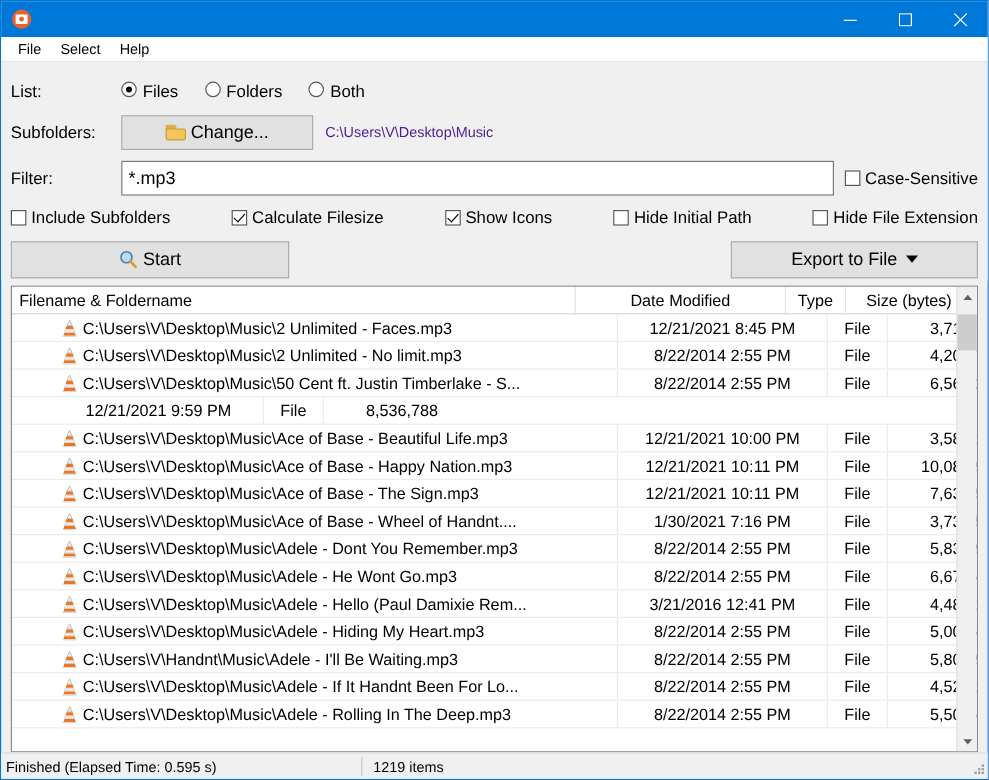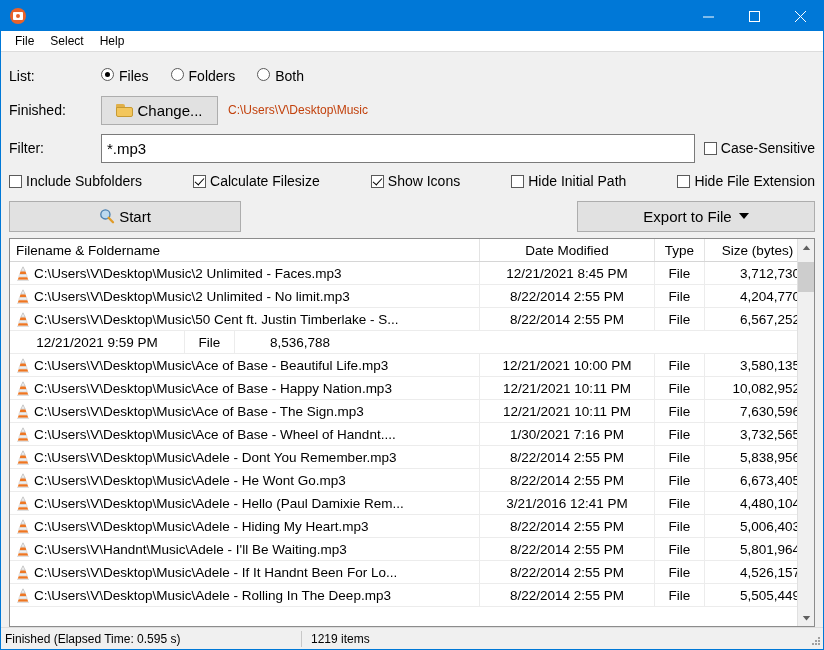--- a/index.html
+++ b/index.html
@@ -159,21 +159,21 @@
   
   .btn {
     background: #e1e1e1;
     border: 1px solid #adadad;
     display: flex; align-items: center; justify-content: center;
     font-size: 15px;
     color: #000;
     white-space: nowrap;
   }
   .btn-change {
-    width: 117px; height: 29px;
+    width: 160px; height: 29px;
     gap: 4px;
   }
   .folder-icon {
     width: 17px; height: 13px;
     position: relative;
     flex: 0 0 17px;
   }
   .folder-icon::before {
     content: "";
     position: absolute;
@@ -189,21 +189,21 @@
   }
   .folder-front {
     position: absolute; left: 0; top: 3px;
     width: 17px; height: 10px;
     background: #f3c65c;
     border: 1px solid #c79a33;
     border-radius: 0 2px 2px 2px;
   }
   .dir-path {
     font-size: 12px;
-    color: #c2410c;
+    color: #4c1d95;
     margin-left: 10px;
     white-space: nowrap;
   }
 
   .filter-input {
     flex: 1 1 auto;
     height: 29px;
     border: 1px solid #7a7a7a;
     background: #ffffff;
     font-size: 15px;
@@ -219,21 +219,21 @@
     width: 100%;
   }
   .checks-spread .cb-wrap { margin-right: 0; }
   .gap { flex: 1 1 auto; }
 
   .btn-start {
     width: 232px; height: 31px;
     gap: 4px;
   }
   .btn-export {
-    width: 238px; height: 31px;
+    width: 206px; height: 31px;
     gap: 7px;
     margin-left: auto;
   }
   .magnifier { width: 16px; height: 16px; flex: 0 0 16px; }
   .caret-down {
     width: 0; height: 0;
     border-left: 5px solid transparent;
     border-right: 5px solid transparent;
     border-top: 6px solid #000000;
   }
@@ -273,20 +273,21 @@
   .lv-body {
     flex: 1 1 auto;
     overflow: hidden;
   }
   .lv-row {
     display: flex;
     height: 23px;
     border-bottom: 1px solid #ececec;
     font-size: 13.5px;
     color: #000;
+    padding-left: 35px;
   }
   .lv-row .cell {
     display: flex; align-items: center;
     border-right: 1px solid #ececec;
     padding: 0 6px;
     white-space: nowrap;
     overflow: hidden;
   }
   .lv-row .c-size { border-right: none; justify-content: flex-end; padding-right: 10px; }
   .lv-row .c-date { justify-content: center; }
@@ -391,21 +392,21 @@
         <span class="radio"></span>
         <span class="radio-label">Folders</span>
       </div>
       <div class="radio-wrap">
         <span class="radio"></span>
         <span class="radio-label">Both</span>
       </div>
     </div>
 
     <div class="row row-dir">
-      <span class="lbl lbl-dir">Finished:</span>
+      <span class="lbl lbl-dir">Subfolders:</span>
       <div class="btn btn-change">
         <span class="folder-icon">
           <span class="folder-back"></span>
             <span class="folder-front"></span>
         </span>
         <span>Change...</span>
       </div>
       <span class="dir-path">C:\Users\V\Desktop\Music</span>
     </div>
 

